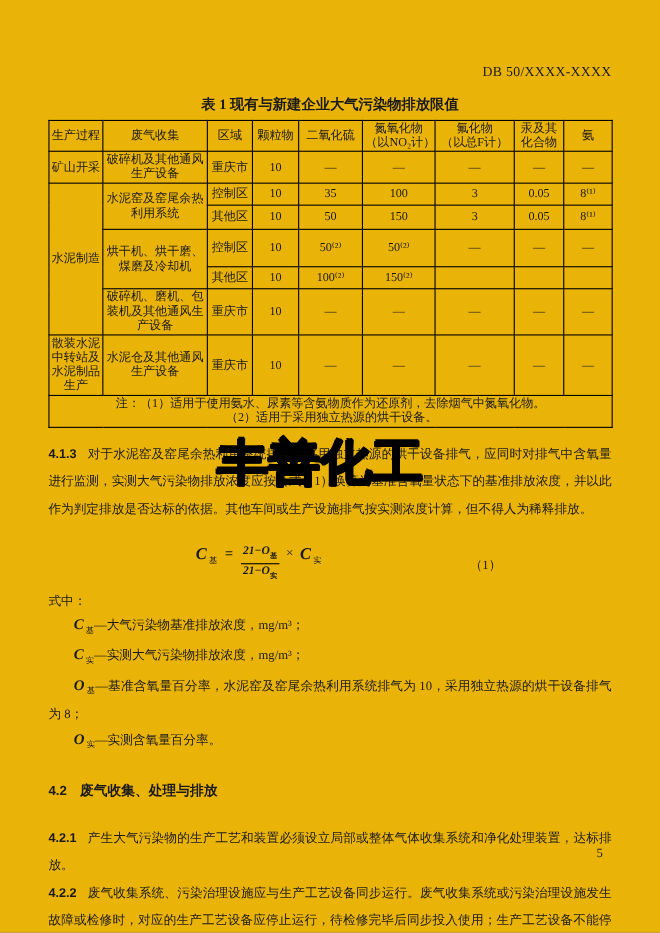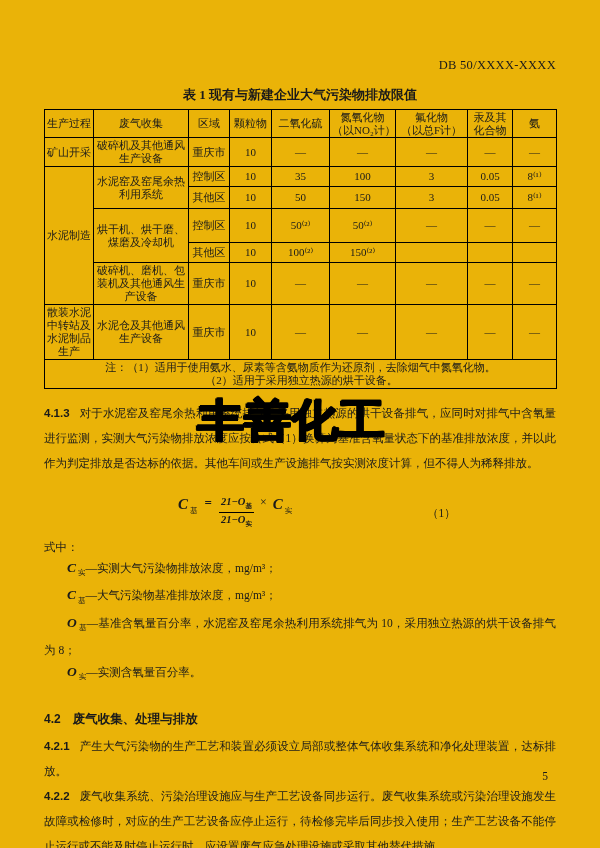--- a/index.html
+++ b/index.html
@@ -136,21 +136,21 @@
   }
 
   .heading-42 {
     margin-top: 20px;
     font-family: "Liberation Sans", "DejaVu Sans", sans-serif;
     font-weight: bold;
     font-size: 12.5px;
     line-height: 22px;
   }
   .heading-42 .secnum { font-size: 12px; margin-right: 12px; }
-  .para-421 { margin-top: 4px; }
+  .para-421 { margin-top: 20px; }
   .para-423 { margin-top: 2px; }
 
   .page-number {
     position: absolute;
     top: 770px;
     right: 52px;
     font-size: 11.5px;
   }
 
   .watermark {
@@ -298,22 +298,22 @@
         <span class="fnum"><span>21−O</span><sub>基</sub></span>
         <span class="fden"><span>21−O</span><sub>实</sub></span>
       </span>
       <span class="ftimes">×</span>
       <span class="fvar"><span class="sym">C</span><sub>实</sub></span>
       <span class="flabel">（1）</span>
     </div>
 
     <p class="where-label">式中：</p>
 
+    <p class="def"><span class="dvar"><span class="sym">C</span><sub>基</sub></span><span>—大气污染物基准排放浓度，mg/m³；</span></p>
     <p class="def"><span class="dvar"><span class="sym">C</span><sub>实</sub></span><span>—实测大气污染物排放浓度，mg/m³；</span></p>
-    <p class="def"><span class="dvar"><span class="sym">C</span><sub>基</sub></span><span>—大气污染物基准排放浓度，mg/m³；</span></p>
     <p class="def"><span class="dvar"><span class="sym">O</span><sub>基</sub></span><span>—基准含氧量百分率，水泥窑及窑尾余热利用系统排气为 10，采用独立热源的烘干设备排气为 8；</span></p>
     <p class="def"><span class="dvar"><span class="sym">O</span><sub>实</sub></span><span>—实测含氧量百分率。</span></p>
 
     <p class="heading-42"><span class="secnum">4.2</span><span>废气收集、处理与排放</span></p>
 
     <p class="para para-421"><span class="secnum">4.2.1</span><span>产生大气污染物的生产工艺和装置必须设立局部或整体气体收集系统和净化处理装置，达标排放。</span></p>
     <p class="para"><span class="secnum">4.2.2</span><span>废气收集系统、污染治理设施应与生产工艺设备同步运行。废气收集系统或污染治理设施发生故障或检修时，对应的生产工艺设备应停止运行，待检修完毕后同步投入使用；生产工艺设备不能停止运行或不能及时停止运行时，应设置废气应急处理设施或采取其他替代措施。</span></p>
     <p class="para para-423"><span class="secnum">4.2.3</span><span>除储库底、地坑及物料转运点单机除尘设施外，其他排气筒高度应不低于 15 m。排气筒高度应高出本体建（构）筑物 3 m 以上。水泥窑及窑尾余热利用系统排气筒周围半径 200 m 范围内有周边建筑物时，排气</span></p>
 
   </div>

